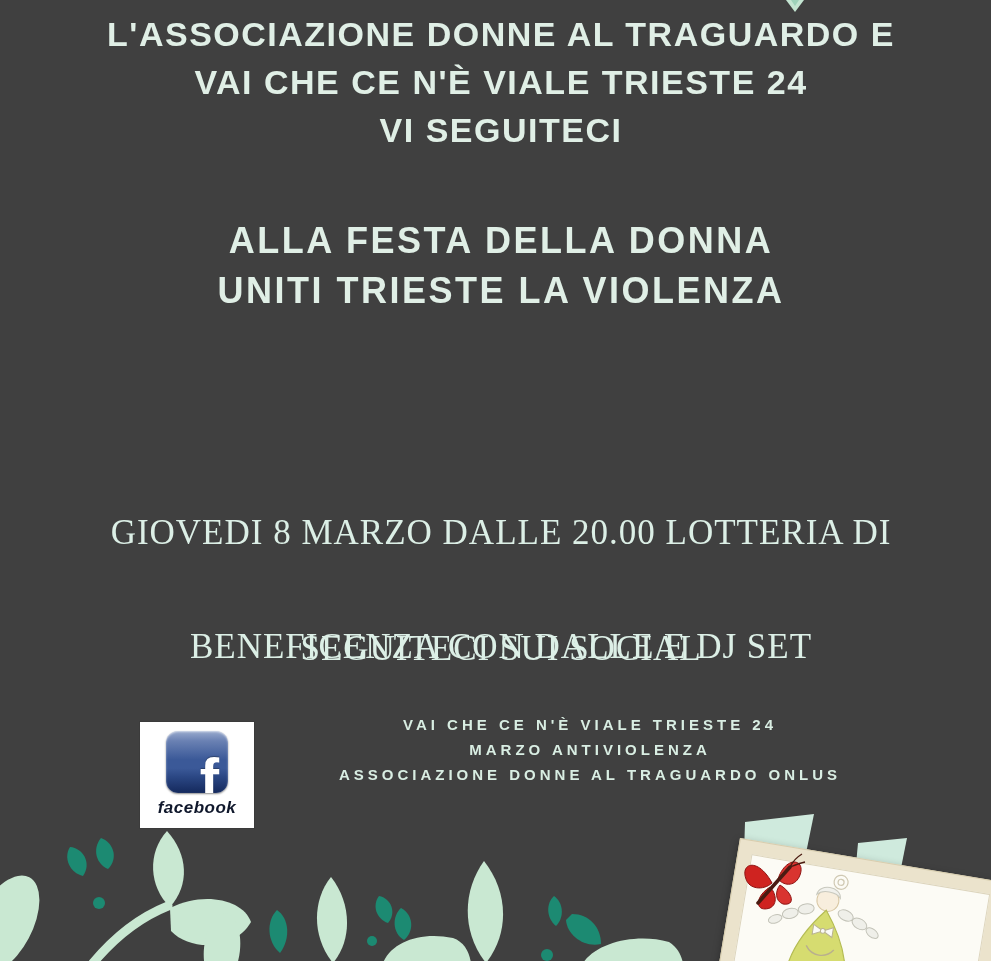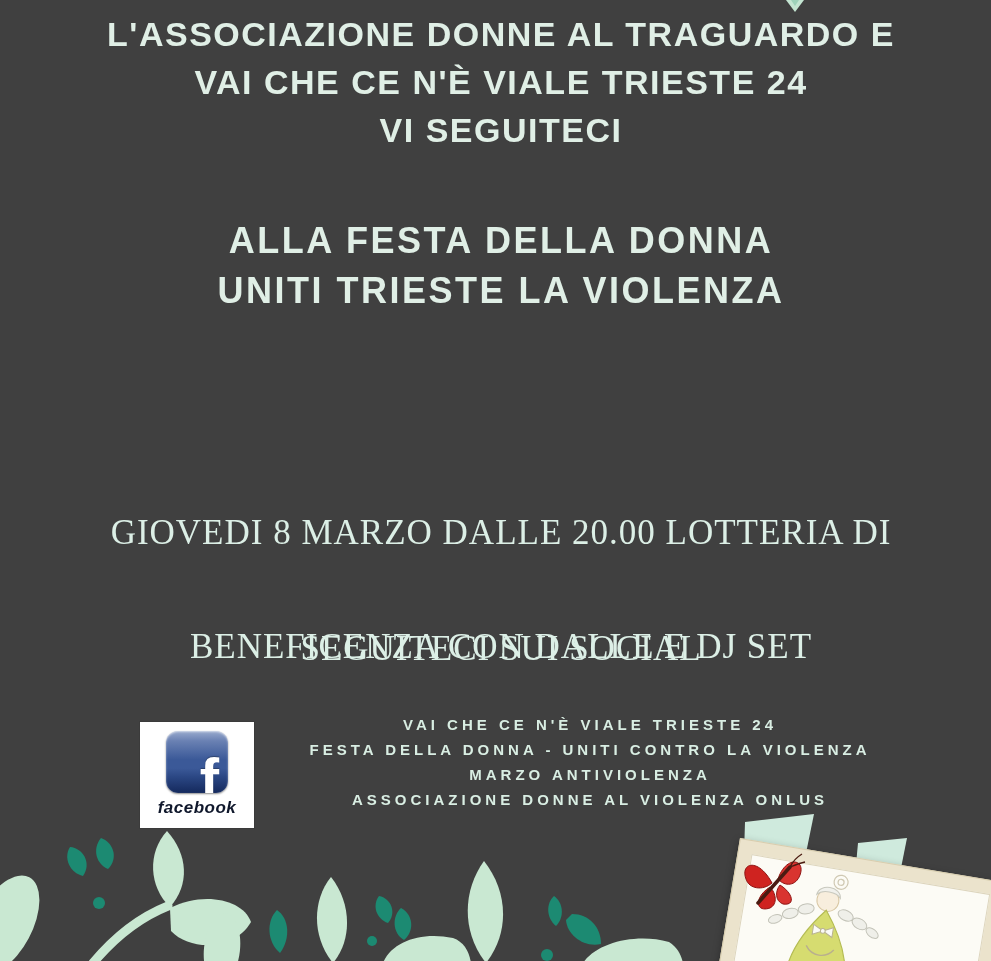--- a/index.html
+++ b/index.html
@@ -104,23 +104,22 @@
 
   <div class="fb-card">
     <div class="fb-icon">
       <span class="fb-f">f</span>
     </div>
     <div class="fb-word">facebook</div>
   </div>
 
   <div class="social-lines">
     <div>VAI CHE CE N'È VIALE TRIESTE 24</div>
-    <div>FESTA DELLA DONNA - UNITI CONTRO LA VIOLENZA</div>
     <div>MARZO ANTIVIOLENZA</div>
-    <div>ASSOCIAZIONE DONNE AL VIOLENZA ONLUS</div>
+    <div>ASSOCIAZIONE DONNE AL TRAGUARDO ONLUS</div>
   </div>
 
   <svg class="bottom-leaves" width="760" height="150" viewBox="0 0 760 150">
 
     <ellipse cx="4" cy="114" rx="28" ry="54" fill="#c9e8d2" transform="rotate(28 4 114)"></ellipse>
 
     <g fill="#1c8a72">
       <path d="M70,36 C83,37 92,52 83,65 C70,62 63,47 70,36 Z"></path>
       <path d="M101,27 C113,31 119,47 108,58 C96,53 92,38 101,27 Z"></path>
       <circle cx="99" cy="92" r="6"></circle>

